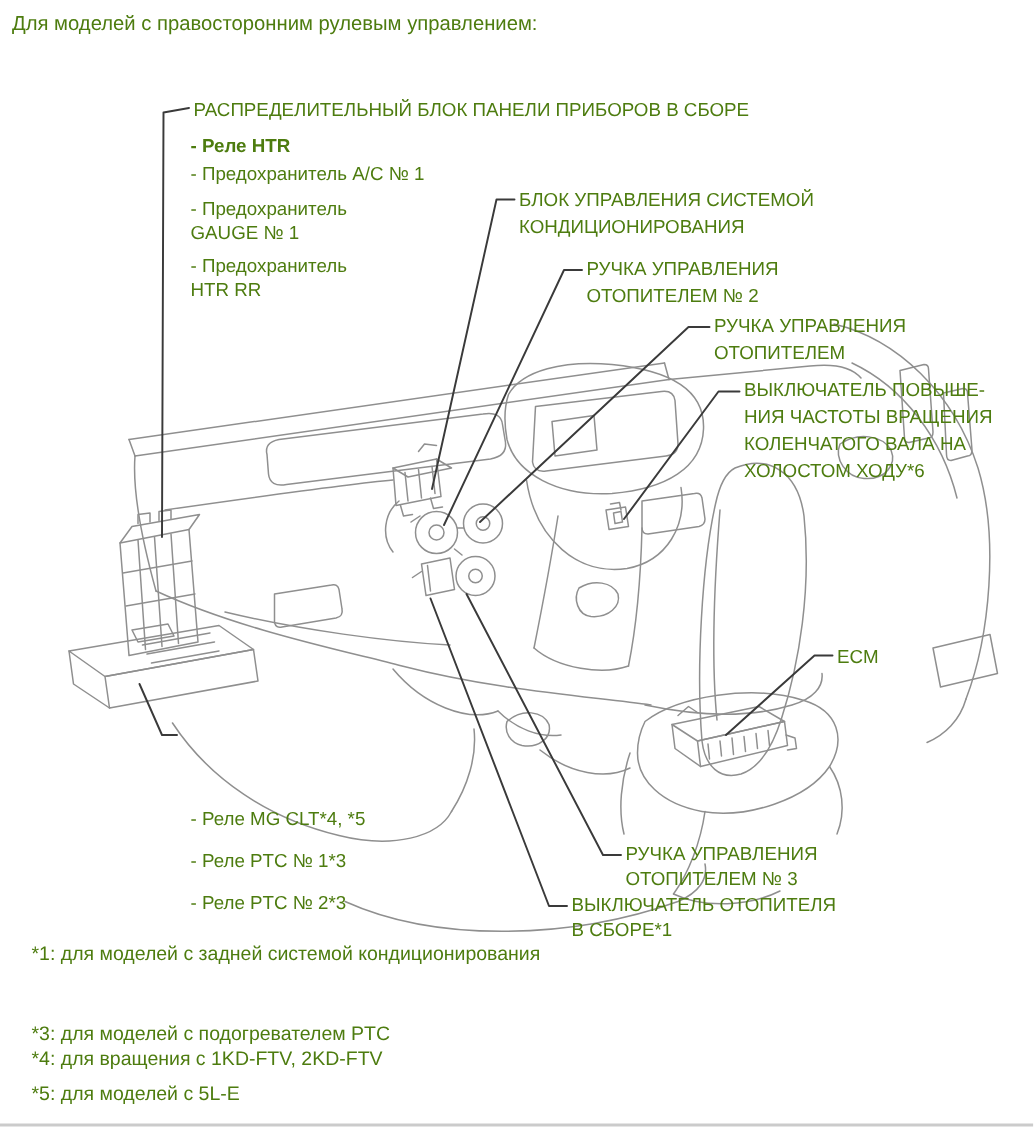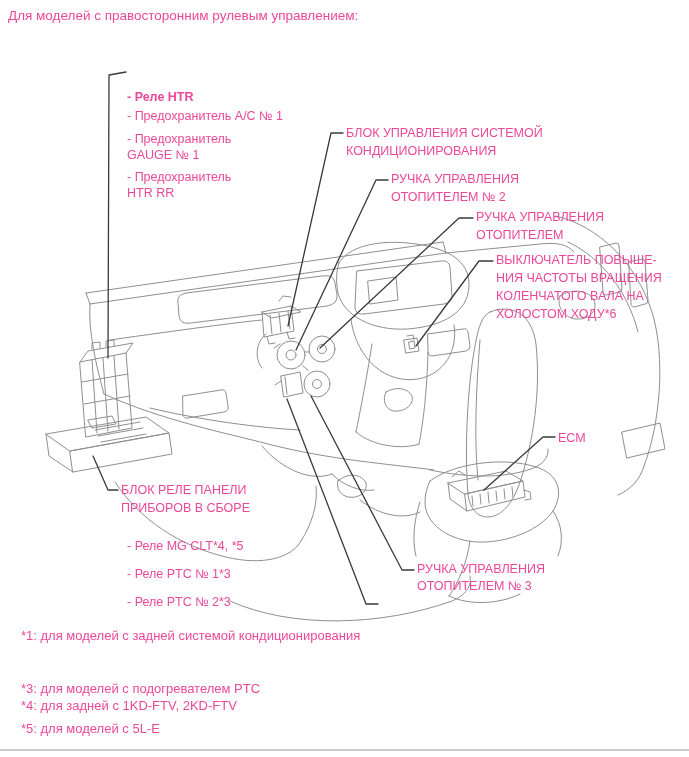--- a/index.html
+++ b/index.html
@@ -1,18 +1,18 @@
 <!DOCTYPE html>
 <html><head>
 <meta charset="utf-8">
 <style>
   html,body{margin:0;padding:0;background:#ffffff;}
   .canvas{
     position:relative;width:689px;height:757px;background:#ffffff;
-    font-family:"Liberation Sans",sans-serif;color:#ec4899;overflow:hidden;
+    font-family:"Liberation Sans",sans-serif;color:#4d7c0f;overflow:hidden;
   }
   .title{position:absolute;left:8px;top:8px;font-size:13.5px;white-space:nowrap;}
   .lbl{position:absolute;font-size:12.5px;line-height:18px;white-space:pre-line;}
   .lbl.nowrap{white-space:nowrap;}
   .lbl.tight{line-height:17px;}
   .sub{position:absolute;font-size:12.5px;line-height:16px;white-space:pre-line;}
   .fn{position:absolute;font-size:13px;line-height:17px;white-space:pre-line;}
   .rule{position:absolute;left:0;top:749px;width:689px;height:2px;background:#cbcbcb;}
   svg{position:absolute;left:0;top:0;}
   .art{stroke:#8f8f8f;stroke-width:1;fill:none;stroke-linecap:round;stroke-linejoin:round;}
@@ -145,47 +145,48 @@
       <path d="M493,261 L479,261 L416,346"></path>
       <path d="M555,437 L543,437 L484,490"></path>
       <path d="M118,490 L108,490 L93,456"></path>
       <path d="M414,570 L402,570 L311,396"></path>
       <path d="M378,604 L366,604 L287,399"></path>
     </g>
   </svg>
 
   <div class="title">Для моделей с правосторонним рулевым управлением:</div>
 
+  <div class="lbl nowrap" style="left:129px;top:64px;">РАСПРЕДЕЛИТЕЛЬНЫЙ БЛОК ПАНЕЛИ ПРИБОРОВ В СБОРЕ</div>
   <div class="sub" style="left:127px;top:89px;font-weight:bold;">- Реле HTR</div>
   <div class="sub" style="left:127px;top:108px;">- Предохранитель A/C № 1</div>
   <div class="sub" style="left:127px;top:131px;">- Предохранитель
 GAUGE № 1</div>
   <div class="sub" style="left:127px;top:169px;">- Предохранитель
 HTR RR</div>
 
   <div class="lbl" style="left:346px;top:124px;">БЛОК УПРАВЛЕНИЯ СИСТЕМОЙ
 КОНДИЦИОНИРОВАНИЯ</div>
   <div class="lbl" style="left:391px;top:170px;">РУЧКА УПРАВЛЕНИЯ
 ОТОПИТЕЛЕМ № 2</div>
   <div class="lbl" style="left:476px;top:208px;">РУЧКА УПРАВЛЕНИЯ
 ОТОПИТЕЛЕМ</div>
   <div class="lbl" style="left:496px;top:251px;">ВЫКЛЮЧАТЕЛЬ ПОВЫШЕ-
 НИЯ ЧАСТОТЫ ВРАЩЕНИЯ
 КОЛЕНЧАТОГО ВАЛА НА
 ХОЛОСТОМ ХОДУ*6</div>
   <div class="lbl" style="left:558px;top:429px;">ECM</div>
 
-  <div class="lbl" style="left:121px;top:481px;">БЛОК РЕЛЕ ПАНЕЛИ
-ПРИБОРОВ В СБОРЕ</div>
   <div class="sub" style="left:127px;top:538px;">- Реле MG CLT*4, *5</div>
   <div class="sub" style="left:127px;top:566px;">- Реле PTC № 1*3</div>
   <div class="sub" style="left:127px;top:594px;">- Реле PTC № 2*3</div>
 
   <div class="lbl tight" style="left:417px;top:561px;">РУЧКА УПРАВЛЕНИЯ
 ОТОПИТЕЛЕМ № 3</div>
+  <div class="lbl tight" style="left:381px;top:595px;">ВЫКЛЮЧАТЕЛЬ ОТОПИТЕЛЯ
+В СБОРЕ*1</div>
 
   <div class="fn" style="left:21px;top:627px;text-align:right;">*1: для моделей с задней системой кондиционирования</div>
   <div class="fn" style="left:21px;top:680px;">*3: для моделей с подогревателем PTC</div>
-  <div class="fn" style="left:21px;top:697px;">*4: для задней с 1KD-FTV, 2KD-FTV</div>
+  <div class="fn" style="left:21px;top:697px;">*4: для вращения с 1KD-FTV, 2KD-FTV</div>
   <div class="fn" style="left:21px;top:720px;">*5: для моделей с 5L-E</div>
 
   <div class="rule"></div>
 </div>
 
 </body></html>

